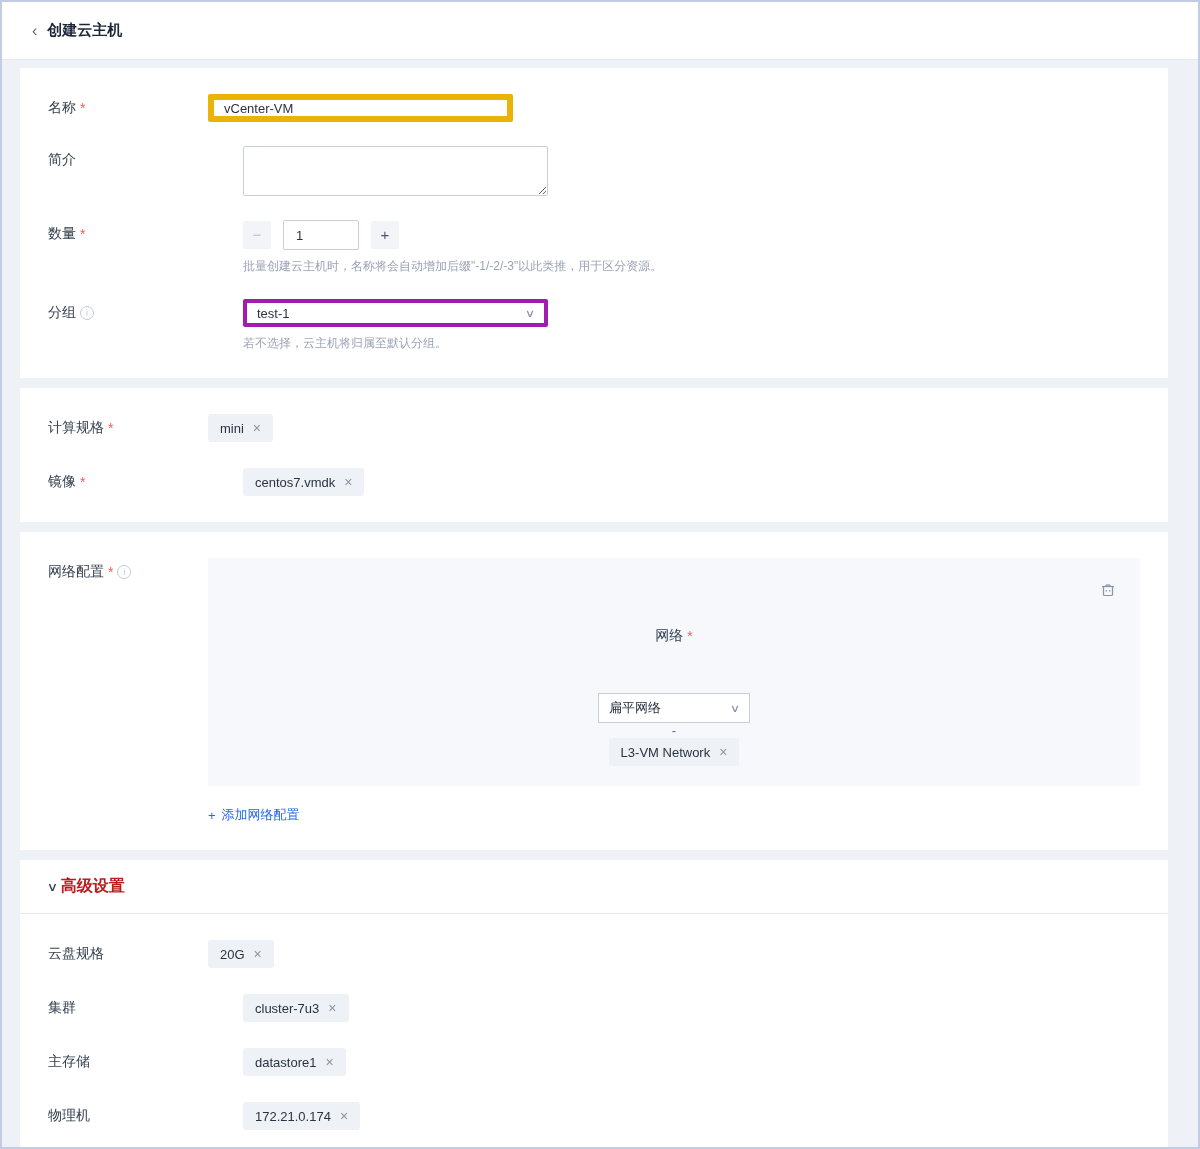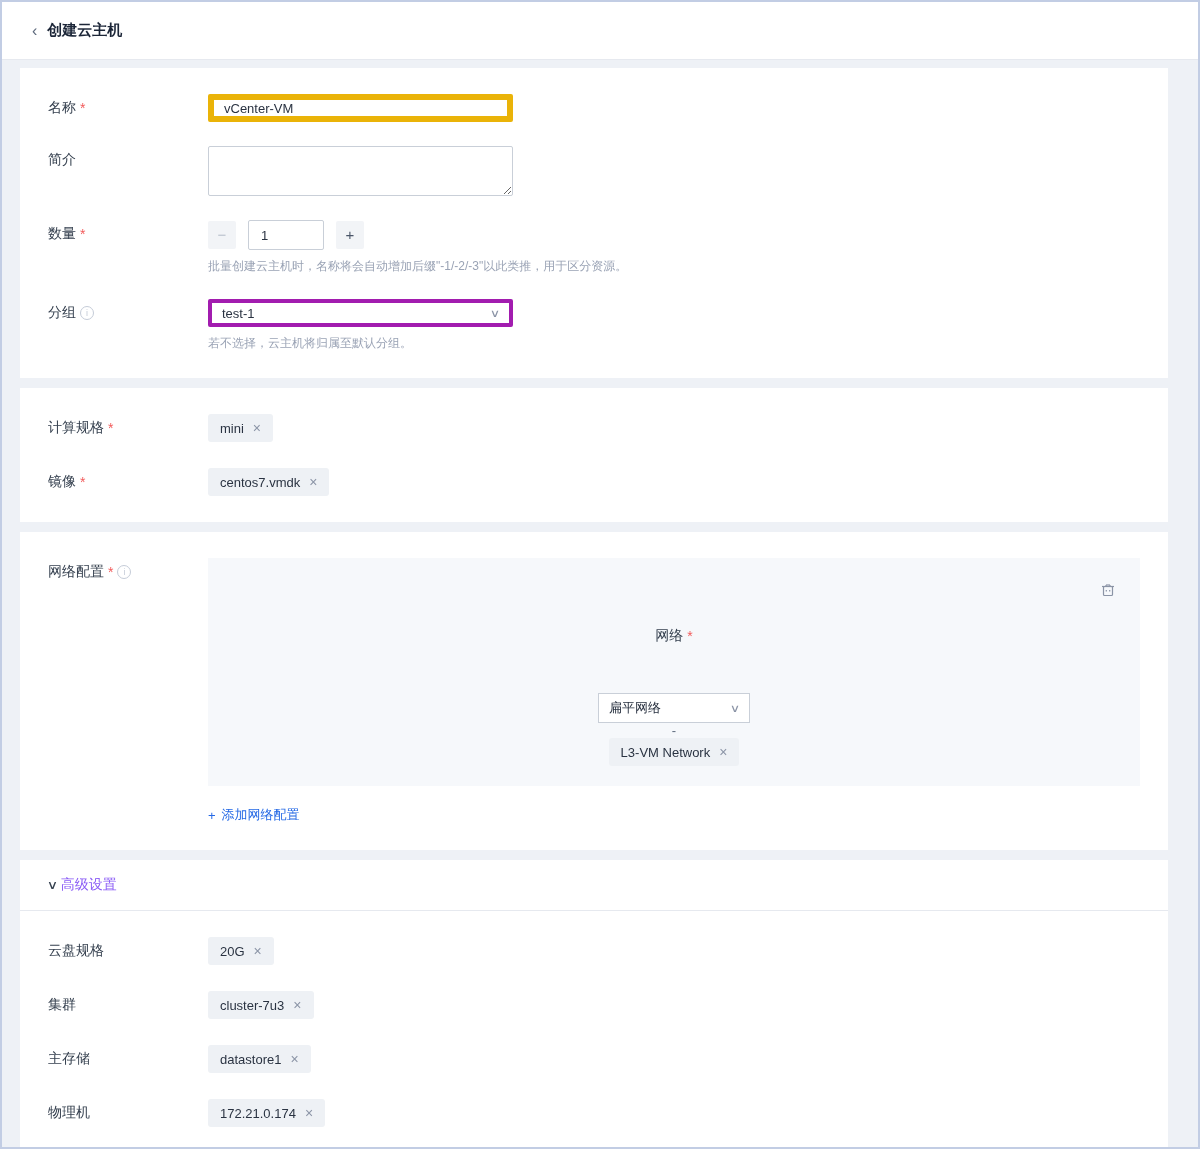--- a/index.html
+++ b/index.html
@@ -35,21 +35,21 @@
   
   .card {
     background: #ffffff;
     margin: 0 30px 10px 18px;
     padding: 26px 28px;
   }
   .card.first { margin-top: 8px; }
   .card.no-pad { padding: 0; }
 
   .form-row { display: flex; align-items: flex-start; }
-  .form-row + .form-row { margin-top: 24px; }
+  .form-row + .form-row { margin-top: 24px; gap: 35px; }
   .row-label {
     flex: 0 0 160px;
     font-size: 14px;
     color: #35404f;
     padding-top: 5px;
     display: flex;
     align-items: center;
     gap: 4px;
   }
   .req { color: #f25a5a; font-size: 14px; }
@@ -221,21 +221,21 @@
   
   .adv-header {
     display: flex;
     align-items: center;
     gap: 4px;
     padding: 16px 28px;
     border-bottom: 1px solid #e6e9ef;
     cursor: pointer;
   }
   .adv-chevron { font-size: 12px; color: #35404f; transform: scaleX(1.3); }
-  .adv-title { font-size: 14px; font-weight: 400; color: #8b5cf6; }
+  .adv-title { font-size: 16px; font-weight: 700; color: #b91c1c; }
   .adv-body { padding: 26px 28px 30px 28px; }
   .adv-body .form-row + .form-row { margin-top: 26px; }
 
   .spacer { flex: 1 1 auto; }
 
   
   .page-footer {
     flex: 0 0 46px;
     background: #ffffff;
     border-top: 1px solid #e2e5ea;

